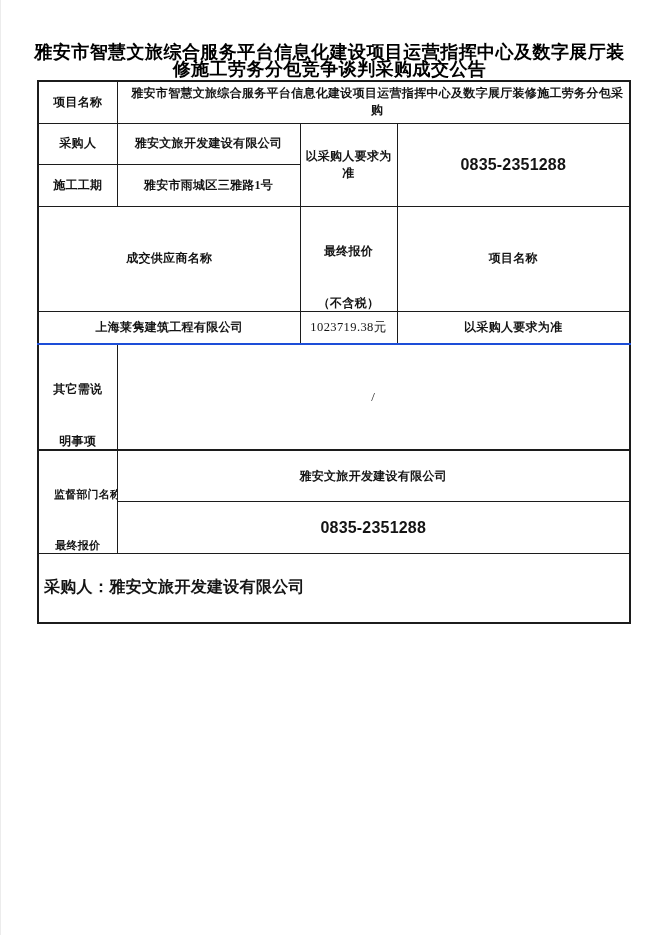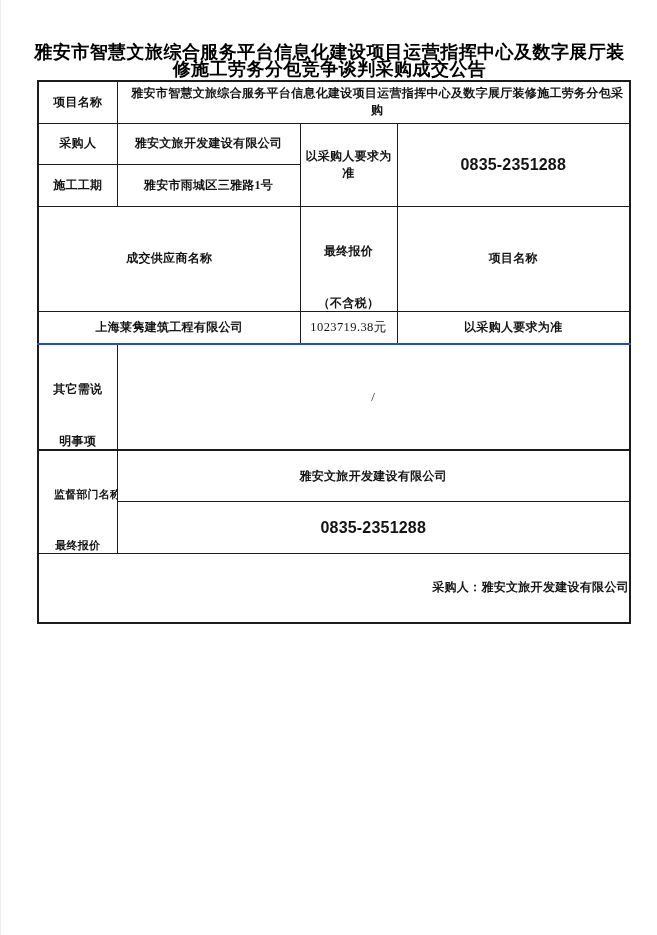--- a/index.html
+++ b/index.html
@@ -58,23 +58,23 @@
   }
   td.cell-price {
     font-weight:normal;
     font-size:12.5px;
     letter-spacing:0.4px;
   }
   td.cell-slash { font-weight:normal; font-size:13px; }
   td.cell-suplabel { font-size:11px; line-height:15px; letter-spacing:0.2px; padding:0 15px; }
   td.cell-twoline { line-height:16px; }
   td.cell-footer {
-    text-align:right;
+    text-align:left;
     padding-left:5px;
-    font-size:12px;
+    font-size:16px;
   }
   .nowrap { white-space:nowrap;margin-top:36px; }
 </style>
 </head>
 <body>
 
 <div class="page">
 
   <div class="doc-title">雅安市智慧文旅综合服务平台信息化建设项目运营指挥中心及数字展厅装修施工劳务分包竞争谈判采购成交公告</div>
 

